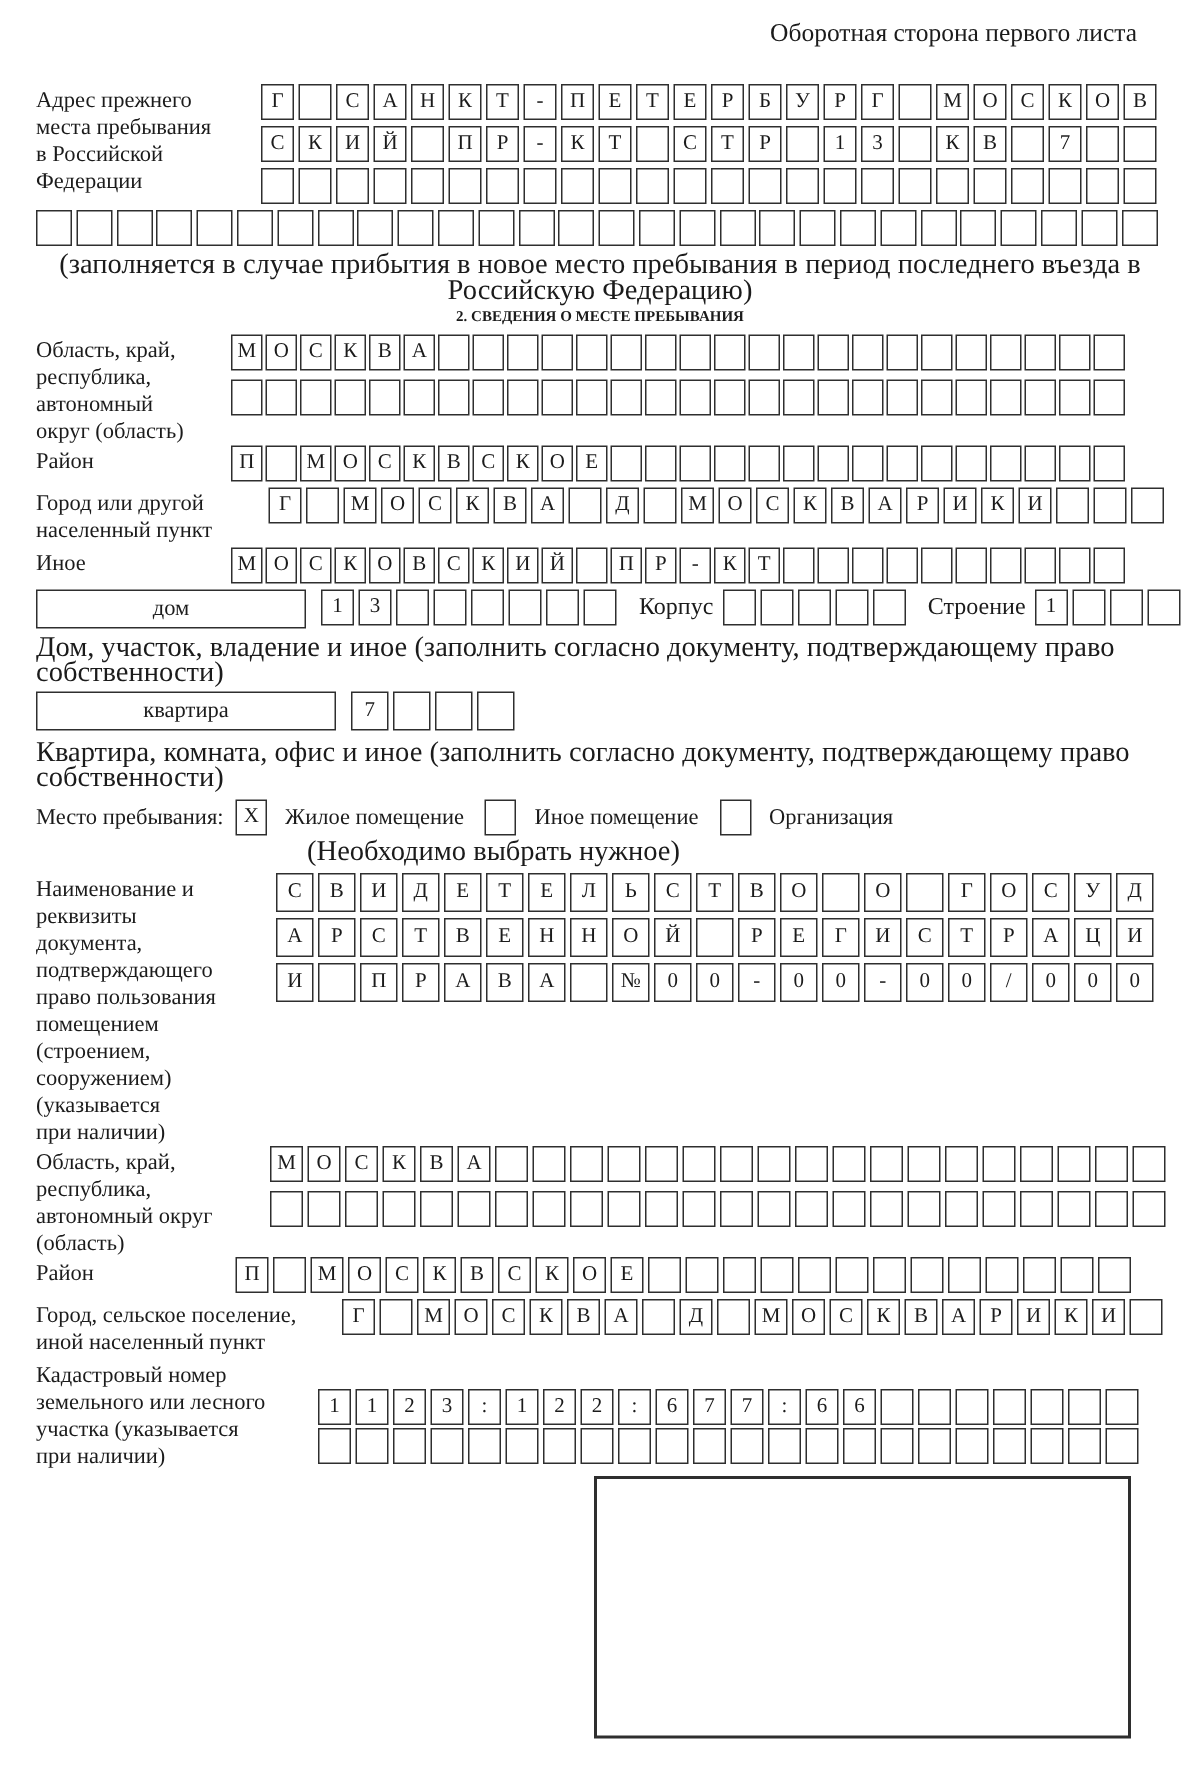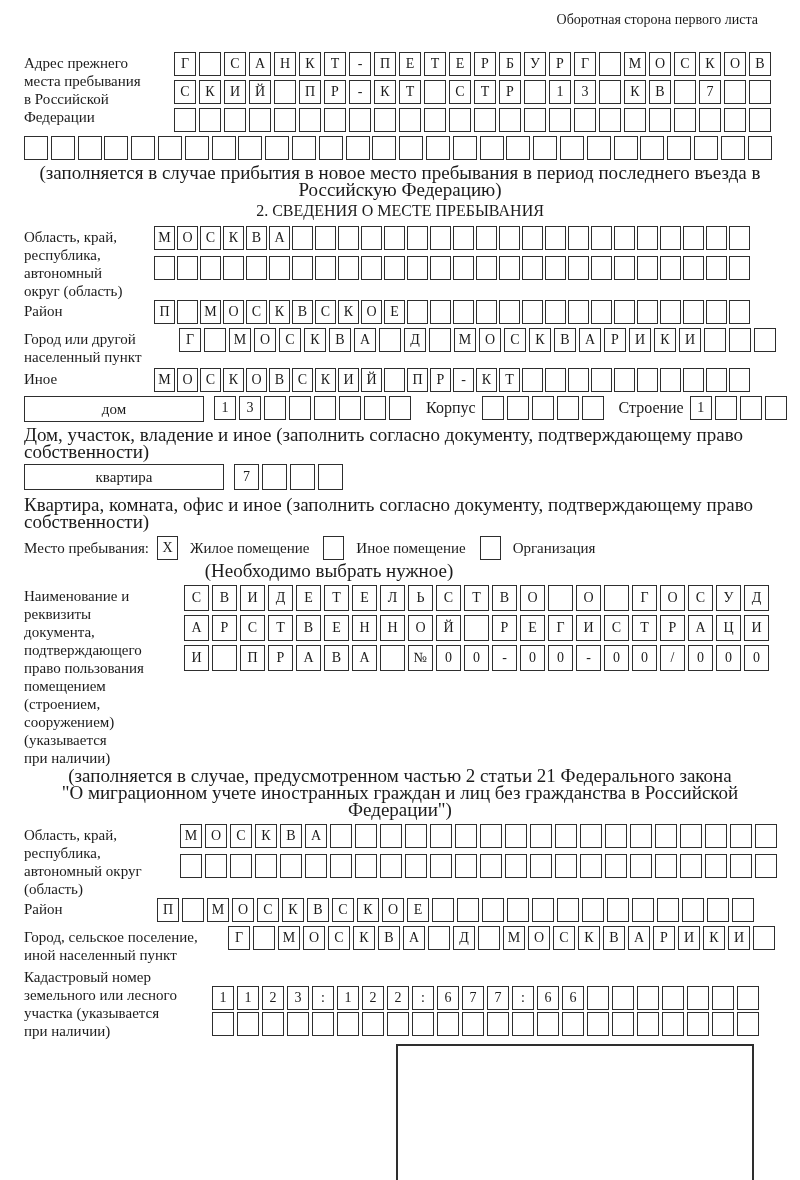--- a/index.html
+++ b/index.html
@@ -2,39 +2,39 @@
 <html><head>
 <meta charset="utf-8">
 <style>
   html,body{margin:0;padding:0;background:#fff;}
   body{
     width:800px;height:1180px;overflow:hidden;
     font-family:"Liberation Serif","DejaVu Serif",serif;
     color:#1b1b1b;font-size:15px;
   }
   .page{padding:10px 24px 0 24px;box-sizing:border-box;width:800px;}
-  .header-line{text-align:right;margin:2px 18px 24px 0;font-size:14px;}
+  .header-line{text-align:right;margin:2px 18px 24px 0;font-size:17px;}
   .flexrow{display:flex;align-items:flex-start;}
   .label{flex:0 0 auto;line-height:18px;font-size:15px;padding-top:2px;}
   .w130{width:130px;} .w150{width:150px;} .w155{width:155px;} .w160{width:160px;}
   .w188{width:188px;} .w204{width:204px;} .w133{width:133px;} .w156{width:156px;}
   .boxcol{display:flex;flex-direction:column;}
   .gap4 > .boxrow{margin-bottom:4px;} .gap6 > .boxrow{margin-bottom:6px;}
   .boxrow{display:flex;flex-wrap:nowrap;margin-bottom:4px;}
   .cbox{
     display:inline-flex;flex:0 0 auto;align-items:center;justify-content:center;
     width:21px;height:24px;border:1.6px solid #2e2e2e;box-sizing:border-box;
     margin-right:2px;font-size:14px;line-height:1;background:#fff;
   }
   .pitch25 .cbox{width:22px;margin-right:3px;}
   .pitch27 .cbox{width:24px;margin-right:2.8px;}
   .pitch28 .cbox{width:25px;margin-right:3px;height:26px;}
   .note{font-size:19px;line-height:17px;margin:0 0 4px 0;}
   .center{text-align:center;}
-  .section-title{font-weight:normal;text-align:center;font-size:16px;margin:2px 0 6px 0;}
+  .section-title{font-weight:bold;text-align:center;font-size:10px;margin:2px 0 6px 0;}
   .subsection-title{font-weight:bold;text-align:center;font-size:15.5px;margin:8px 0 6px 0;}
   .named-rect{
     border:1.6px solid #2e2e2e;height:26px;box-sizing:border-box;
     display:flex;align-items:center;justify-content:center;
     font-size:15px;margin-right:10px;flex:0 0 auto;background:#fff;
   }
   .w180{width:180px;} .w200{width:200px;}
   .inline-label{flex:0 0 auto;padding-top:3px;margin:0 6px 0 12px;font-size:16px;}
   .staytype{align-items:center;margin:4px 0 2px 0;}
   .staytype .opt-label{margin:0 0 0 10px;}
@@ -446,21 +446,20 @@
           <span class="cbox">0</span>
           <span class="cbox">0</span>
           <span class="cbox">/</span>
           <span class="cbox">0</span>
           <span class="cbox">0</span>
           <span class="cbox">0</span>
         </div>
     </div>
   </div>
 
-  <div class="note center mb6">(заполняется в случае, предусмотренном частью 2 статьи 21 Федерального закона<br>"О миграционном учете иностранных граждан и лиц без гражданства в Российской Федерации")</div>
 
   <div class="flexrow">
     <div class="label w156">Область, край,<br>республика,<br>автономный округ<br>(область)</div>
     <div class="boxcol gap6">
       <div class="boxrow pitch25">
           <span class="cbox">М</span>
           <span class="cbox">О</span>
           <span class="cbox">С</span>
           <span class="cbox">К</span>
           <span class="cbox">В</span>

